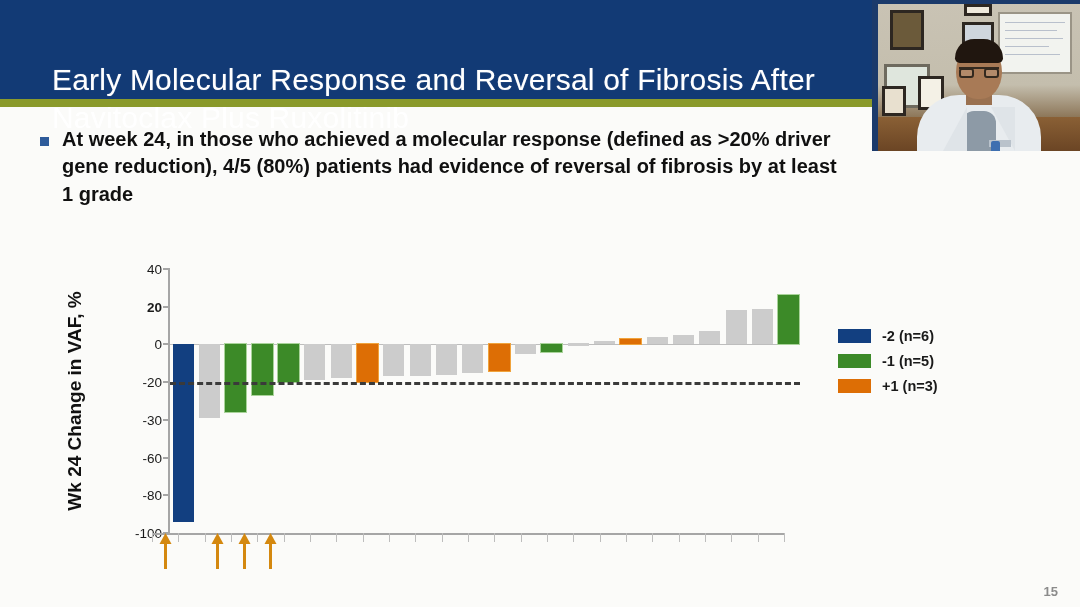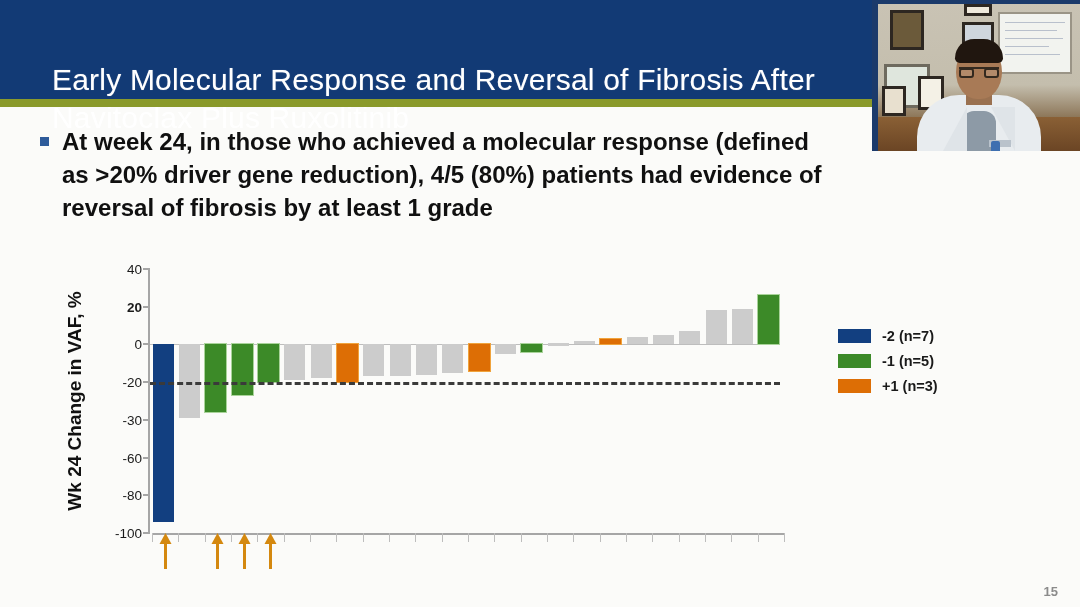--- a/index.html
+++ b/index.html
@@ -102,33 +102,33 @@
   .vt-badge { position:absolute; left:50%; margin-left:10px; bottom:4px; width:22px; height:7px; background:#b9c2cb;}
   .vt-badge2 { position:absolute; left:50%; margin-left:12px; bottom:-2px; width:9px; height:12px; background:#3e6fb0; border-radius:2px;}
 
   
   .bullet-block { position: absolute; left: 40px; top: 126px; width: 800px; }
   .bullet-row { display: flex; gap: 13px; }
   .bullet-sq {
     width: 9px; height: 9px; background: #2e5b9a; flex: 0 0 auto; margin-top: 11px;
   }
   .bullet-text {
-    font-size: 24px; font-weight: bold; color: #101010; line-height: 1.37;
+    font-size: 20px; font-weight: bold; color: #101010; line-height: 1.37;
   }
   .ylabel {
     position: absolute; left: 62px; top: 272px;
     width: 26px; height: 258px;
     display: flex; align-items: center; justify-content: center;
   }
   .ylabel span {
     transform: rotate(-90deg); white-space: nowrap;
     font-size: 19px; font-weight: bold; color: #111;
   }
   .plot {
-    position: absolute; left: 148px; top: 269px;
+    position: absolute; left: 168px; top: 269px;
     width: 632px; height: 264px;
     border-left: 2px solid #a6a6a6;
   }
   .xaxis-line {
     position: absolute; left: 152px; top: 533px; width: 632px;
     height: 2px; background: #a6a6a6;
   }
   .ytick-label {
     position: absolute; right: 100%; margin-right: 8px;
     transform: translateY(-50%);
@@ -305,21 +305,21 @@
       <div class="arrow" style="left: 264px;"><svg width="13" height="36" viewBox="0 0 13 36">
           <rect x="5" y="8" width="3" height="28" fill="#d4880f"></rect>
           <polygon points="6.5,0 12.5,11 0.5,11" fill="#d4880f"></polygon>
         </svg></div>
     </div>
 
   <div class="legend">
     <div id="legend-items">
         <div class="legend-item">
           <div class="legend-swatch" style="background: rgb(18, 63, 128);"></div>
-          <div class="legend-label">-2 (n=7)</div>
+          <div class="legend-label">-2 (n=6)</div>
         </div>
         <div class="legend-item">
           <div class="legend-swatch" style="background: rgb(60, 138, 40);"></div>
           <div class="legend-label">-1 (n=5)</div>
         </div>
         <div class="legend-item">
           <div class="legend-swatch" style="background: rgb(221, 110, 5);"></div>
           <div class="legend-label">+1 (n=3)</div>
         </div>
       </div>

